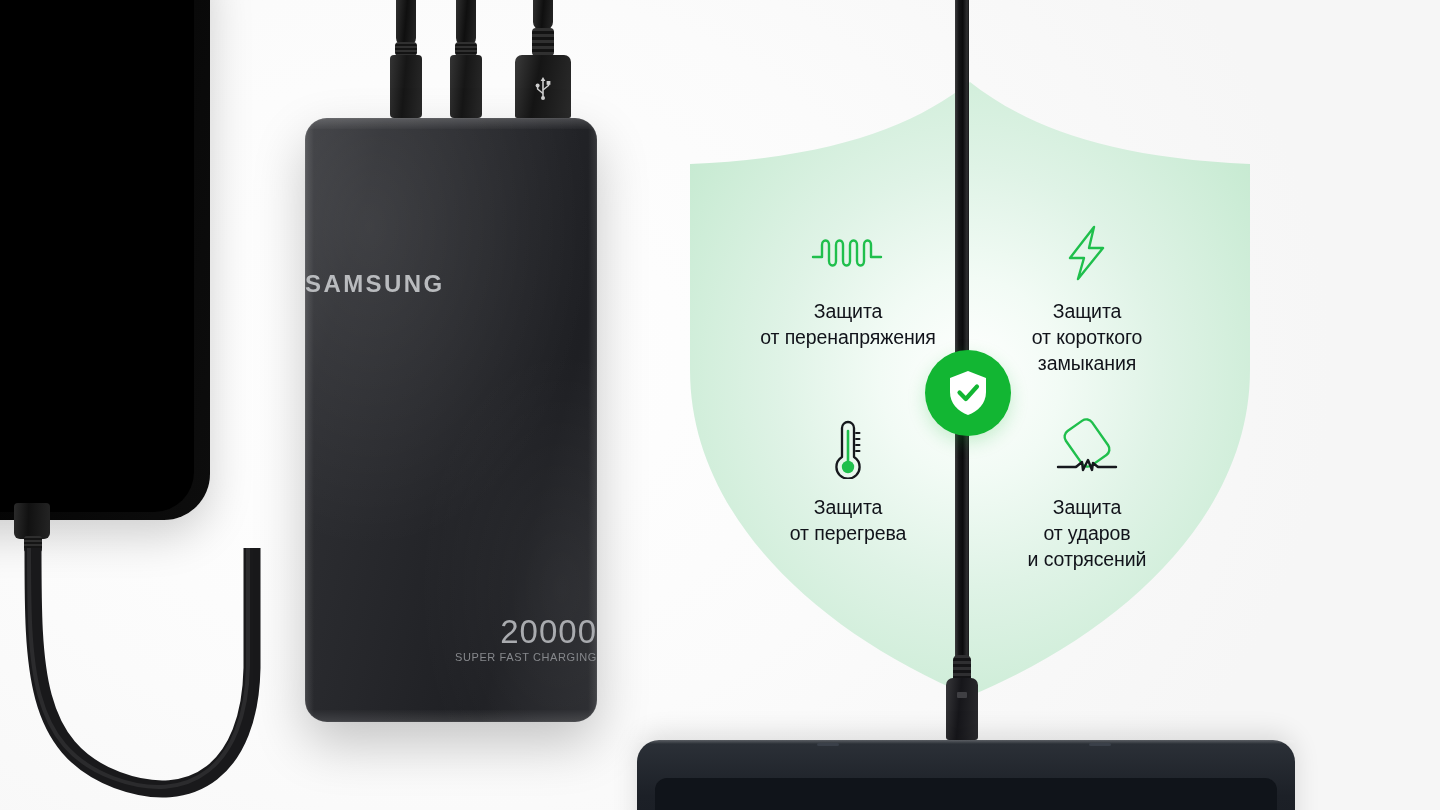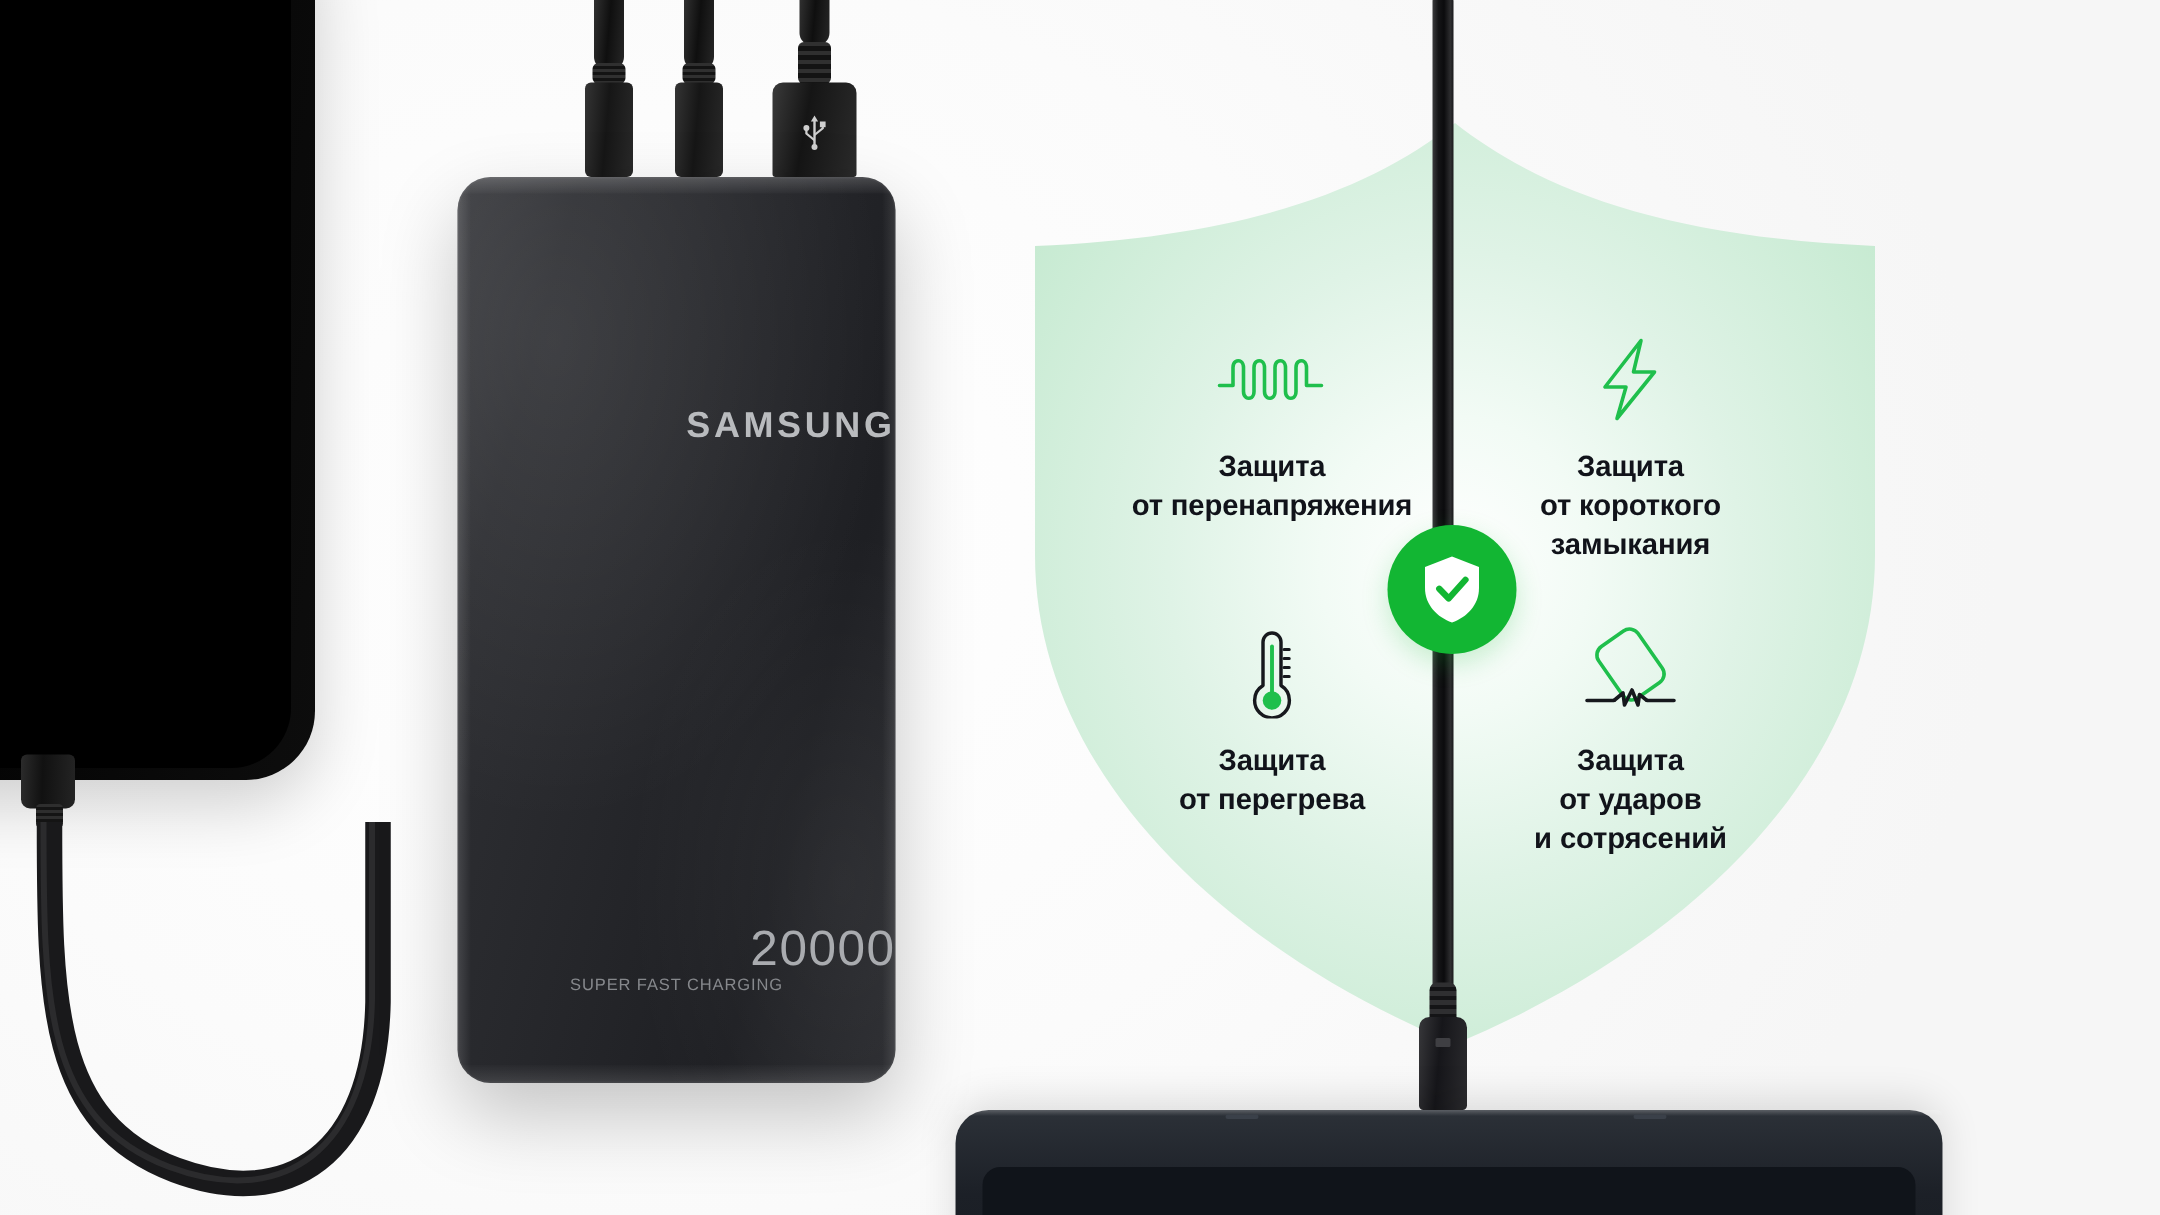--- a/index.html
+++ b/index.html
@@ -116,40 +116,40 @@
   }
   .bank-side-r {
     position: absolute; right: 0; top: 0; bottom: 0; width: 9px;
     background: linear-gradient(270deg, rgba(255,255,255,0.10), rgba(255,255,255,0));
     border-radius: 0 22px 22px 0;
   }
   .bank-logo {
     position: absolute;
     left: 0; right: 0;
     top: 152px;
-    text-align: right;
+    text-align: left;
     color: #b9bbbe;
     font-size: 24px;
     font-weight: bold;
     letter-spacing: 2.4px;
   }
   .bank-capacity {
     position: absolute;
     left: 0; right: 0;
     top: 495px;
     text-align: right;
     color: #a9abaf;
     font-size: 33px;
     letter-spacing: 1px;
   }
   .bank-sub {
     position: absolute;
     left: 0; right: 0;
     top: 533px;
-    text-align: center;
+    text-align: right;
     color: #86888c;
     font-size: 11px;
     letter-spacing: 0.6px;
   }
 
   
   .plug {
     position: absolute;
     width: 32px;
     border-radius: 4px;
@@ -243,21 +243,21 @@
   }
   .feature-icon {
     height: 62px;
     display: flex;
     align-items: center;
     justify-content: center;
     margin-bottom: 14px;
   }
   .feature-label {
     font-size: 19.5px;
-    font-weight: bold;
+    font-weight: normal;
     line-height: 26px;
     letter-spacing: -0.1px;
     white-space: pre-line;
   }
   .f-overvoltage { left: 718px; top: 222px; }
   .f-short       { left: 957px; top: 222px; }
   .f-overheat    { left: 718px; top: 418px; }
   .f-shock       { left: 957px; top: 418px; }
 
   

